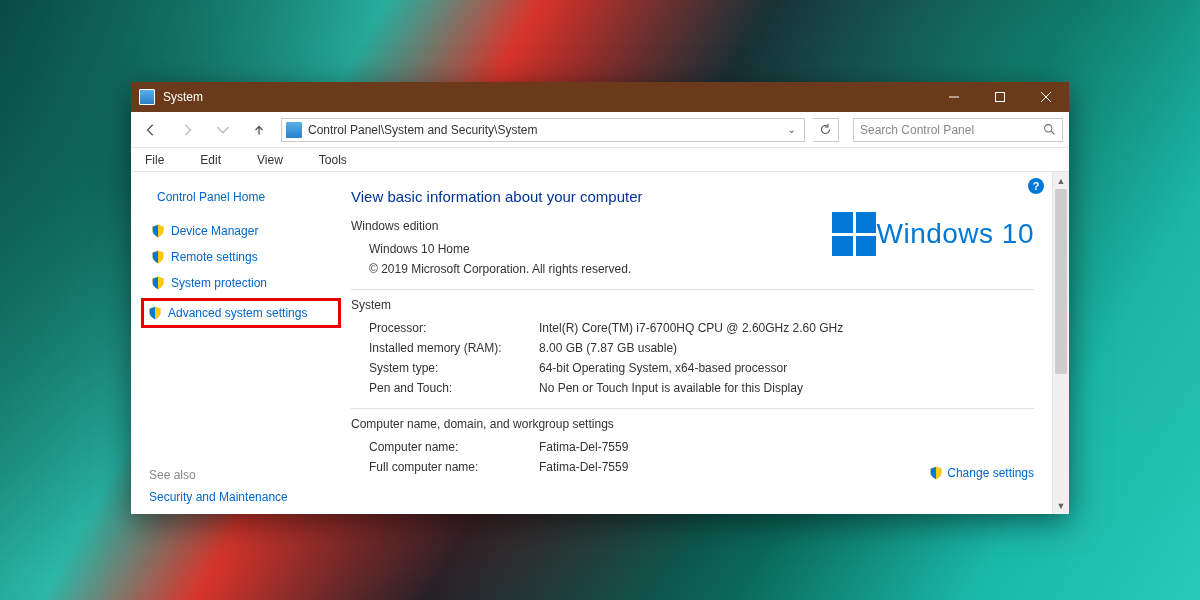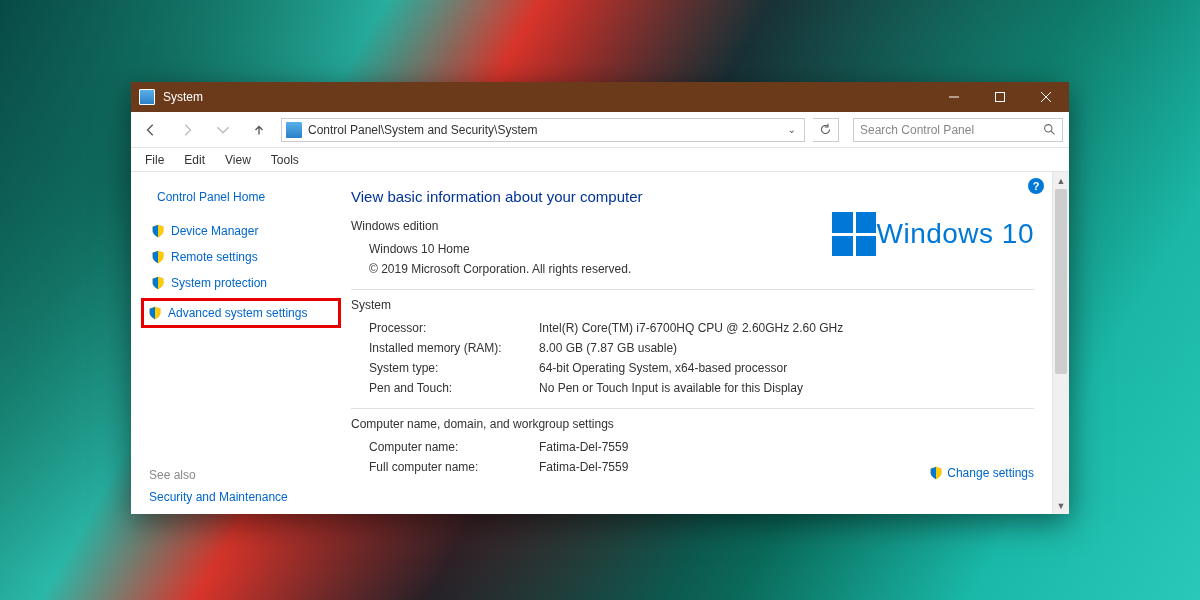--- a/index.html
+++ b/index.html
@@ -18,21 +18,21 @@
 .navbtn svg{width:14px;height:14px}
 .addrbar{flex:1;height:24px;border:1px solid #ccc;display:flex;align-items:center;padding:0 4px;background:#fff}
 .addrbar .sysicon{width:16px;height:16px;margin-right:6px;background:linear-gradient(#5ab0e8,#2a80c8);border-radius:1px}
 .addrbar .path{flex:1;color:#333}
 .addrbar .chev{color:#555;padding:0 4px;font-size:10px}
 .refbtn{width:26px;height:24px;border:1px solid #ccc;border-left:none;display:flex;align-items:center;justify-content:center}
 .searchbox{width:210px;height:24px;border:1px solid #ccc;margin-left:6px;display:flex;align-items:center;padding:0 6px;color:#888}
 .searchbox input{border:none;outline:none;flex:1;font-size:12px;color:#0f766e}
 .searchbox input::placeholder{color:#888}
 .searchbox svg{width:13px;height:13px;color:#666}
-.menubar{height:24px;background:#fff;border-bottom:1px solid #e5e5e5;display:flex;align-items:center;padding:0 6px;gap:4px}
+.menubar{height:24px;background:#fff;border-bottom:1px solid #e5e5e5;display:flex;align-items:center;padding:0 6px;gap:20px}
 .menuitem{padding:2px 8px;color:#333}
 .body{flex:1;display:flex;overflow:hidden;position:relative}
 .sidebar{width:210px;padding:14px 0 10px 14px;display:flex;flex-direction:column}
 .cp-home{color:#0066cc;margin:4px 0 14px 12px}
 .sideitem{display:flex;align-items:center;gap:6px;padding:4px 6px;margin:2px 0}
 .sideitem.highlight{border:3px solid #e80000;border-radius:0;padding:5px 10px 5px 4px;margin-left:-4px}
 .shield{width:14px;height:14px;flex:0 0 auto}
 .shield svg{width:14px;height:14px}
 .sidelink{color:#0066cc}
 .see-also-block{margin-top:auto;padding-top:20px}

